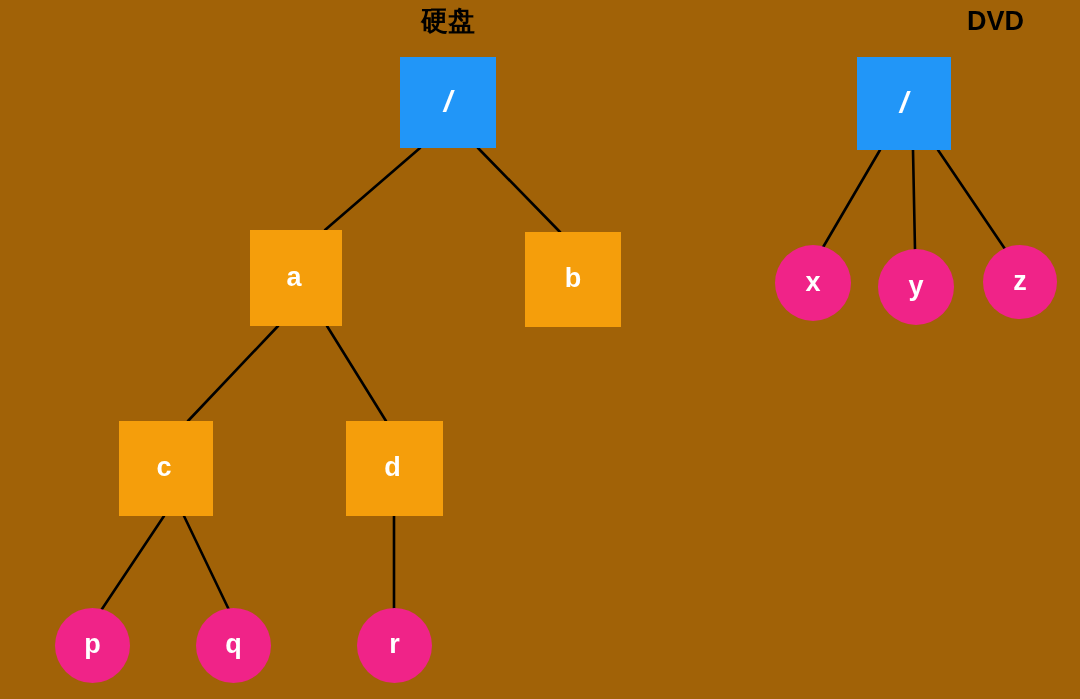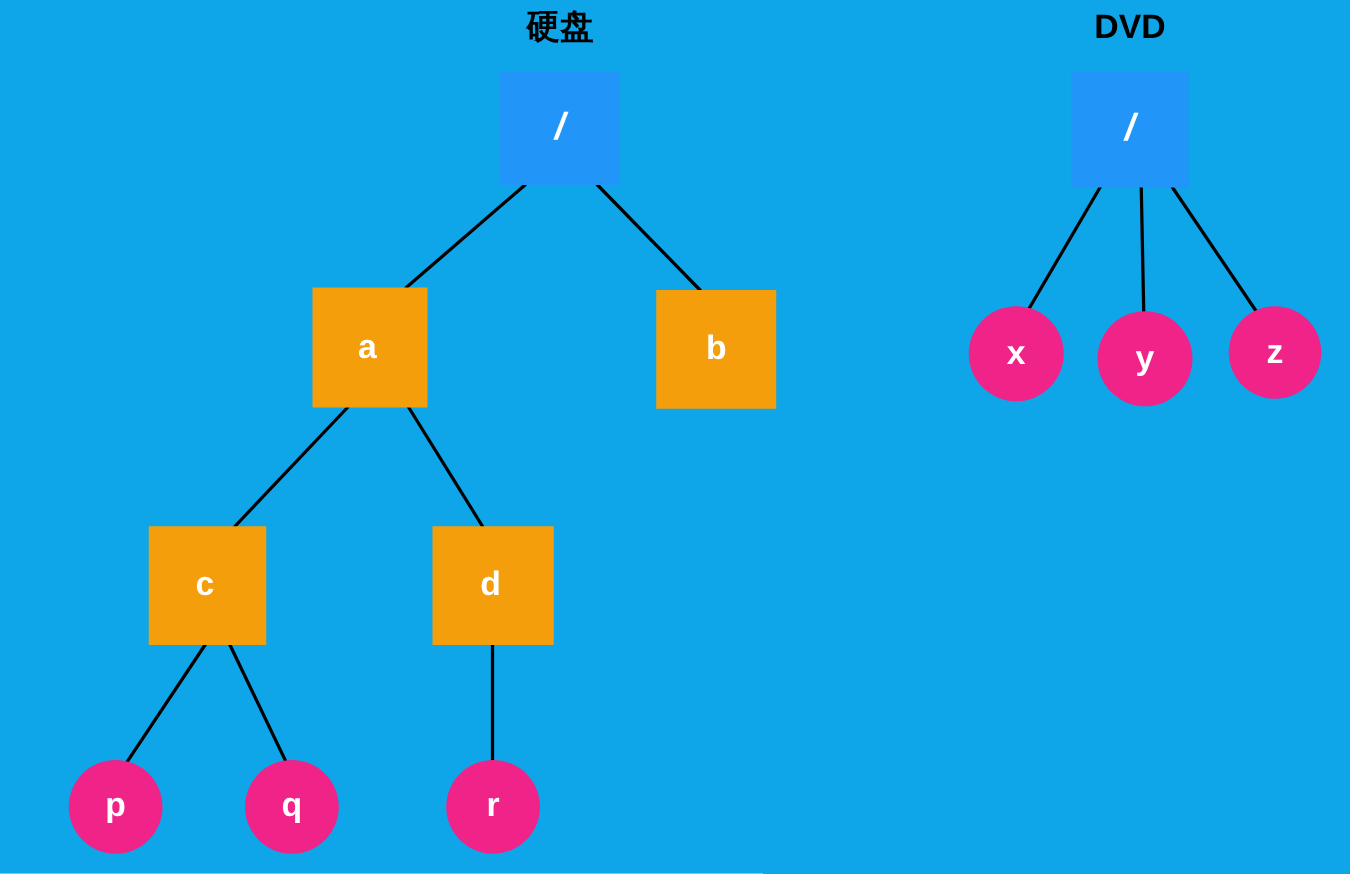--- a/index.html
+++ b/index.html
@@ -55,21 +55,21 @@
     text-align: center;
   }
   .root-slash {
     font-style: italic;
     font-weight: bold;
   }
 </style>
 </head>
 <body>
 
-<div id="canvas" style="background: #0ea5e9;">
+<div id="canvas" style="background: #a16207;">
   <svg id="edge-layer" width="1080" height="699" viewBox="0 0 1080 699">
       <line x1="420" y1="148" x2="325" y2="230" stroke="#000000" stroke-width="2.6" stroke-linecap="round"></line>
       <line x1="478" y1="148" x2="560" y2="232" stroke="#000000" stroke-width="2.6" stroke-linecap="round"></line>
       <line x1="278" y1="326" x2="188" y2="421" stroke="#000000" stroke-width="2.6" stroke-linecap="round"></line>
       <line x1="327" y1="326" x2="386" y2="421" stroke="#000000" stroke-width="2.6" stroke-linecap="round"></line>
       <line x1="164" y1="516" x2="100" y2="612" stroke="#000000" stroke-width="2.6" stroke-linecap="round"></line>
       <line x1="184" y1="516" x2="230" y2="612" stroke="#000000" stroke-width="2.6" stroke-linecap="round"></line>
       <line x1="394" y1="516" x2="394" y2="612" stroke="#000000" stroke-width="2.6" stroke-linecap="round"></line>
       <line x1="880" y1="150" x2="822" y2="249" stroke="#000000" stroke-width="2.6" stroke-linecap="round"></line>
       <line x1="913" y1="150" x2="915" y2="250" stroke="#000000" stroke-width="2.6" stroke-linecap="round"></line>
@@ -94,21 +94,21 @@
       </div>
       <div class="node node-circle" style="left: 55px; top: 608px; width: 75px; height: 75px; background: rgb(240, 35, 136); font-size: 27px;">
         <span class="node-label" style="color: rgb(255, 255, 255); transform: translate(0px, -1px);">p</span>
       </div>
       <div class="node node-circle" style="left: 196px; top: 608px; width: 75px; height: 75px; background: rgb(240, 35, 136); font-size: 27px;">
         <span class="node-label" style="color: rgb(255, 255, 255); transform: translate(0px, -1px);">q</span>
       </div>
       <div class="node node-circle" style="left: 357px; top: 608px; width: 75px; height: 75px; background: rgb(240, 35, 136); font-size: 27px;">
         <span class="node-label" style="color: rgb(255, 255, 255); transform: translate(0px, -1px);">r</span>
       </div>
-      <div class="tree-title" style="left: 784px; top: 8px; width: 240px; color: rgb(0, 0, 0);">DVD</div>
+      <div class="tree-title" style="left: 784px; top: 8px; width: 240px; color: rgb(0, 0, 0); text-align: right;">DVD</div>
       <div class="node node-square" style="left: 857px; top: 57px; width: 94px; height: 93px; background: rgb(33, 150, 248); font-size: 30px;">
         <span class="node-label root-slash" style="color: rgb(255, 255, 255); transform: translate(0px, -1px);">/</span>
       </div>
       <div class="node node-circle" style="left: 775px; top: 245px; width: 76px; height: 76px; background: rgb(240, 35, 136); font-size: 27px;">
         <span class="node-label" style="color: rgb(255, 255, 255); transform: translate(0px, -1px);">x</span>
       </div>
       <div class="node node-circle" style="left: 878px; top: 249px; width: 76px; height: 76px; background: rgb(240, 35, 136); font-size: 27px;">
         <span class="node-label" style="color: rgb(255, 255, 255); transform: translate(0px, -1px);">y</span>
       </div>
       <div class="node node-circle" style="left: 983px; top: 245px; width: 74px; height: 74px; background: rgb(240, 35, 136); font-size: 27px;">

